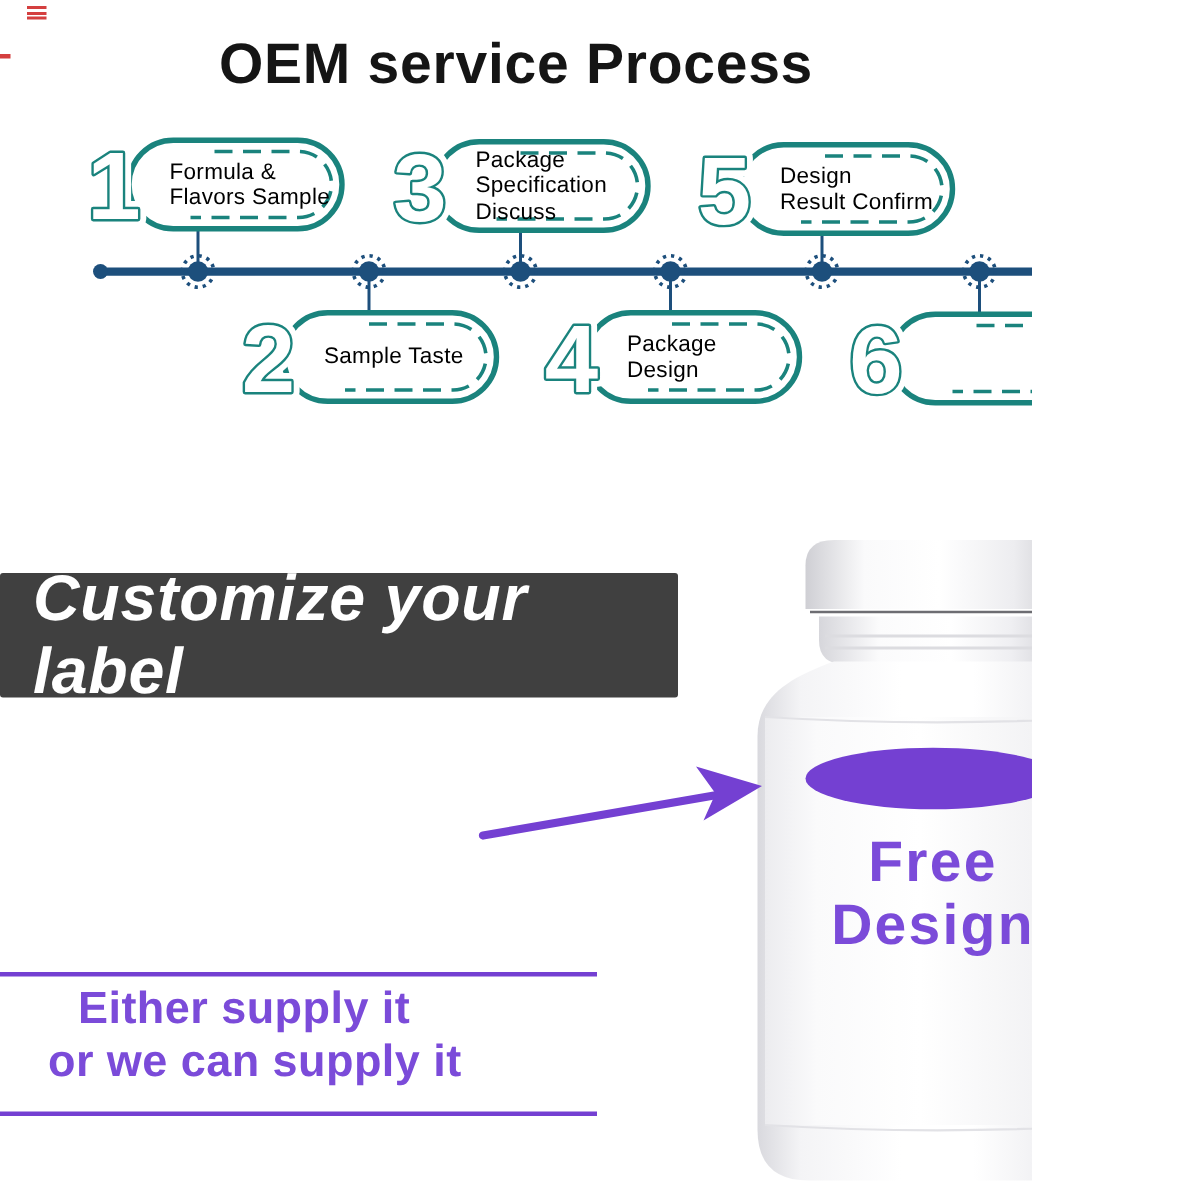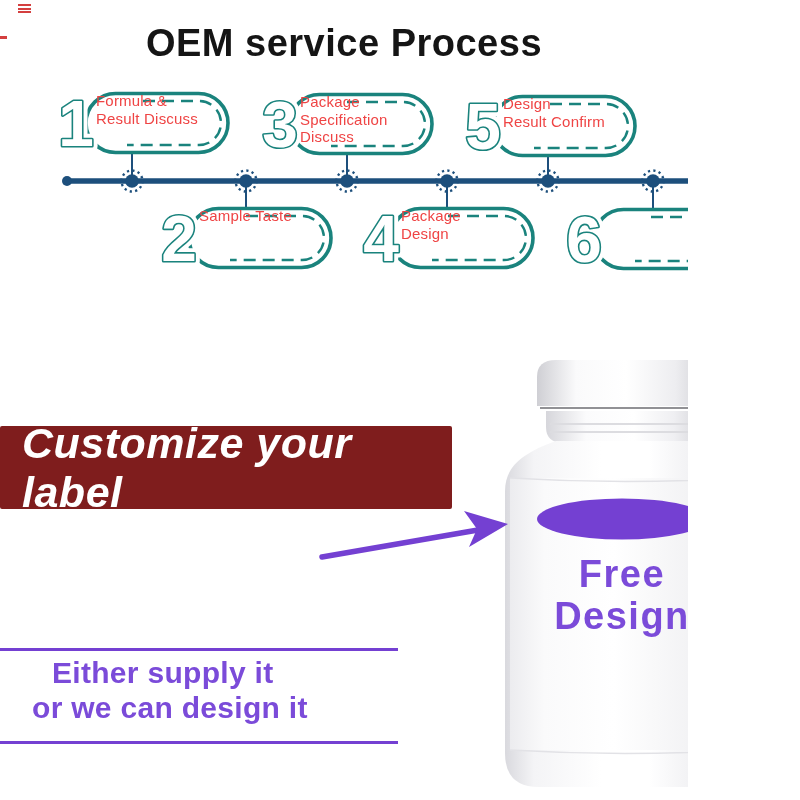--- a/index.html
+++ b/index.html
@@ -17,37 +17,37 @@
   
   .bubble{position:absolute;width:176px;height:66px;}
   .bubble svg{position:absolute;left:0;top:0;width:176px;height:66px;overflow:visible;}
   .pill{fill:#ffffff;stroke:#1A837D;stroke-width:3.6;}
   .dash{fill:none;stroke:#1A837D;stroke-width:2.4;stroke-dasharray:12 7;}
   .num-halo{font-family:"Liberation Sans",sans-serif;font-weight:700;font-size:64px;
     fill:#ffffff;stroke:#ffffff;stroke-width:11;text-anchor:middle;stroke-linejoin:round;}
   .num{font-family:"Liberation Sans",sans-serif;font-weight:700;font-size:64px;
     fill:#ffffff;stroke:#1A837D;stroke-width:3.2;paint-order:stroke;text-anchor:middle;stroke-linejoin:round;}
   .step-text{
-    position:absolute;left:41px;top:2px;width:128px;height:62px;
-    display:flex;flex-direction:column;
-    font-size:15px;line-height:17.5px;color:#ef4444;font-weight:500;letter-spacing:.2px;
+    position:absolute;left:58px;top:2px;width:128px;height:62px;
+    display:flex;flex-direction:column;justify-content:center;
+    font-size:15px;line-height:17.5px;color:#000000;font-weight:500;letter-spacing:.2px;
   }
 
   
   #timeline-svg{position:absolute;left:0;top:0;width:800px;height:300px;pointer-events:none;}
   .tl-line{stroke:#1D4F7C;stroke-width:5.5;stroke-linecap:round;}
   .tl-conn{stroke:#1D4F7C;stroke-width:2;}
   .tl-dot{fill:#1D4F7C;}
   .tl-ring{fill:none;stroke:#1D4F7C;stroke-width:2.4;stroke-dasharray:2.2 3.3;}
   .tl-head{fill:#1D4F7C;}
 
   
   .banner{
-    position:absolute;left:0;top:382px;width:452px;height:83px;background:#7f1d1d;border-radius:2px;
-    display:flex;align-items:center;box-sizing:border-box;padding-left:22px;margin-top:44px;
+    position:absolute;left:0;top:382px;width:452px;height:83px;background:#404040;border-radius:2px;
+    display:flex;align-items:center;box-sizing:border-box;padding-left:22px;
   }
   .banner-text{color:#ffffff;font-size:43px;font-weight:700;font-style:italic;letter-spacing:.5px;}
   .your-logo{
     position:absolute;left:70px;top:536px;font-size:40px;font-weight:700;font-style:italic;
     color:#7B4BD9;letter-spacing:1px;
   }
   #arrow-svg{position:absolute;left:0;top:0;width:800px;height:800px;pointer-events:none;}
   .logo-arrow{stroke:#7440D2;stroke-width:5.5;stroke-linecap:round;}
   .logo-arrow-head{fill:#7440D2;}
 
@@ -114,21 +114,21 @@
 
   <div class="bubble" style="left:55px;top:90px;">
     <svg viewBox="0 0 176 66">
       <rect class="pill" x="31" y="3.5" width="142" height="59" rx="29.5"></rect>
       <path class="dash" d="M88,11 H144 A22,22 0 0 1 144,55 H72"></path>
       <text class="num-halo" x="21" y="56">1</text>
       <text class="num" x="21" y="56">1</text>
     </svg>
     <div class="step-text">
       <div>Formula &amp;</div>
-      <div>Result Discuss</div>
+      <div>Flavors Sample</div>
     </div>
   </div>
 
   <div class="bubble" style="left:158px;top:205px;">
     <svg viewBox="0 0 176 66">
       <rect class="pill" x="31" y="3.5" width="142" height="59" rx="29.5"></rect>
       <path class="dash" d="M88,11 H144 A22,22 0 0 1 144,55 H72"></path>
       <text class="num-halo" x="21" y="56">2</text>
       <text class="num" x="21" y="56">2</text>
     </svg>
@@ -238,17 +238,17 @@
   </svg>
 
   <svg id="arrow-svg" viewBox="0 0 800 800">
     <line class="logo-arrow" x1="322" y1="557" x2="478" y2="530"></line>
     <polygon class="logo-arrow-head" points="508,524 464,511 477,529 469,547"></polygon>
   </svg>
 
   <div class="note-line" style="top:648px;"></div>
   <div class="note-text">
     <div class="l1">Either supply it</div>
-    <div class="l2">or we can design it</div>
+    <div class="l2">or we can supply it</div>
   </div>
   <div class="note-line" style="top:741px;"></div>
 
 </div>
 
 </body></html>

